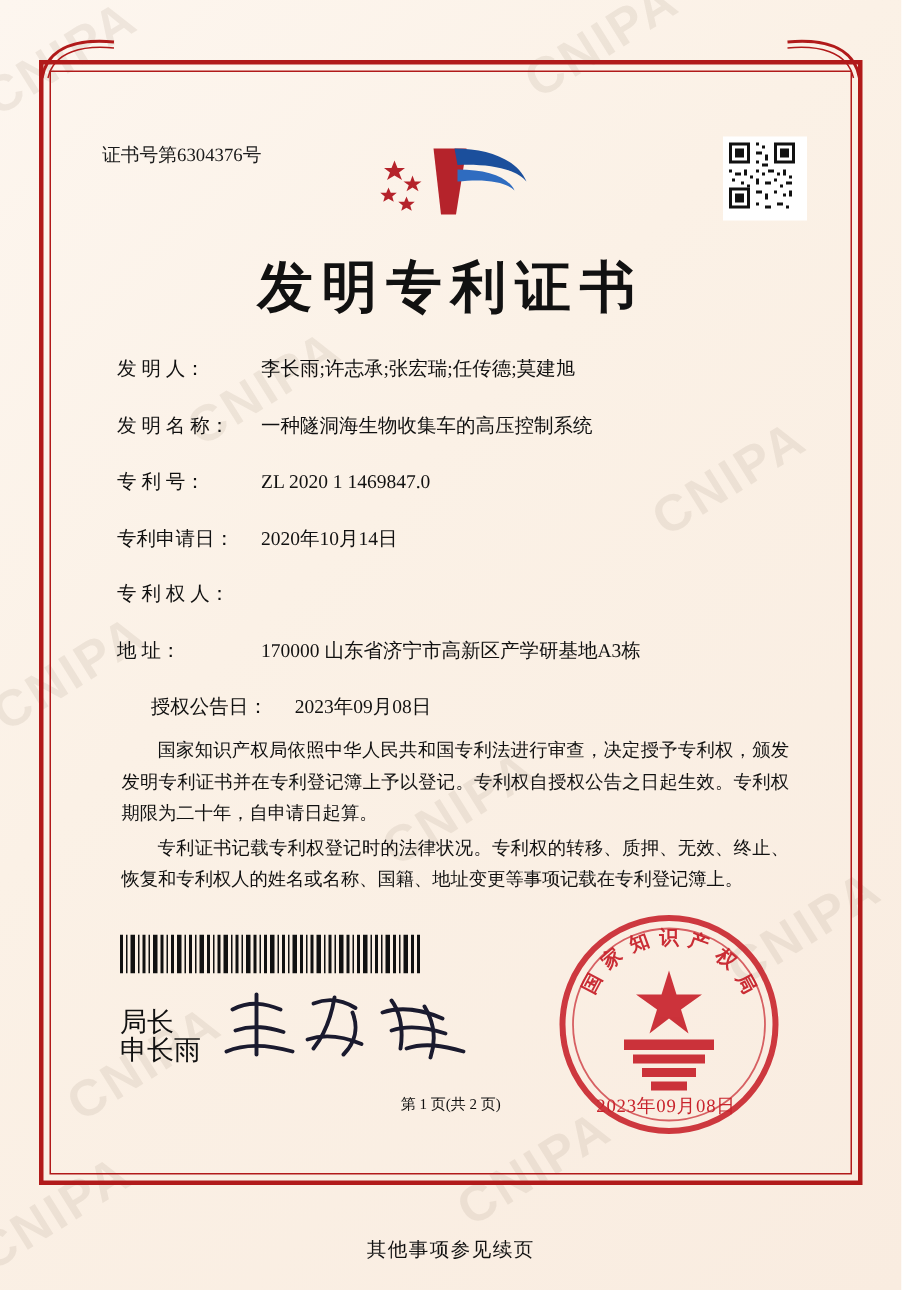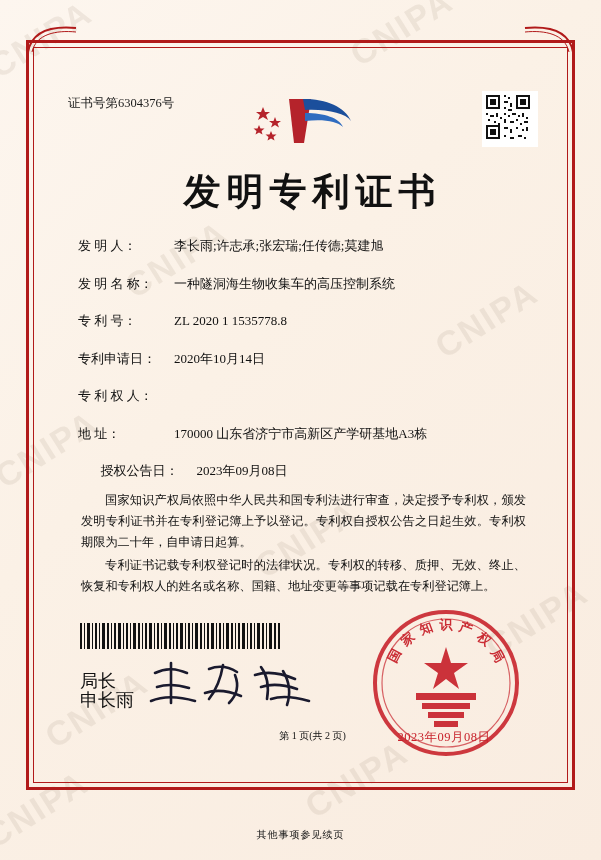--- a/index.html
+++ b/index.html
@@ -60,21 +60,21 @@
     position: absolute;
     width: 52px; height: 30px;
   }
   .corner svg { display: block; }
   .c-tl { left: 26px; top: 24px; }
   .c-tr { right: 26px; top: 24px; transform: scaleX(-1); }
 
   .content {
     position: absolute;
     left: 33px; top: 47px; right: 33px; bottom: 77px;
-    padding: 12px;
+    padding: 0;
   }
 
   .cert-no {
     position: absolute;
     left: 35px; top: 48px;
     font-size: 12.5px;
     color: #1a1a1a;
     font-family: "Liberation Serif", serif;
   }
   .qr {
@@ -219,21 +219,21 @@
     width: 100%;
     text-align: center;
     font-size: 10px;
     color: #111;
   }
   .footer-note {
     position: absolute;
     bottom: 18px;
     width: 100%;
     text-align: center;
-    font-size: 10px;
+    font-size: 13px;
     color: #111;
     letter-spacing: 1px;
   }
 </style>
 </head>
 <body>
 
 <div class="page">
 
   <div class="wm wm1">CNIPA</div>
@@ -340,21 +340,21 @@
         <div class="field-value">李长雨;许志承;张宏瑞;任传德;莫建旭</div>
       </div>
 
       <div class="field-row">
         <div class="field-label">发 明 名 称：</div>
         <div class="field-value">一种隧洞海生物收集车的高压控制系统</div>
       </div>
 
       <div class="field-row">
         <div class="field-label">专 利 号：</div>
-        <div class="field-value">ZL 2020 1 1535778.8</div>
+        <div class="field-value">ZL 2020 1 1469847.0</div>
       </div>
 
       <div class="field-row">
         <div class="field-label">专利申请日：</div>
         <div class="field-value">2020年10月14日</div>
       </div>
 
       <div class="field-row">
         <div class="field-label">专 利 权 人：</div>
       </div>

